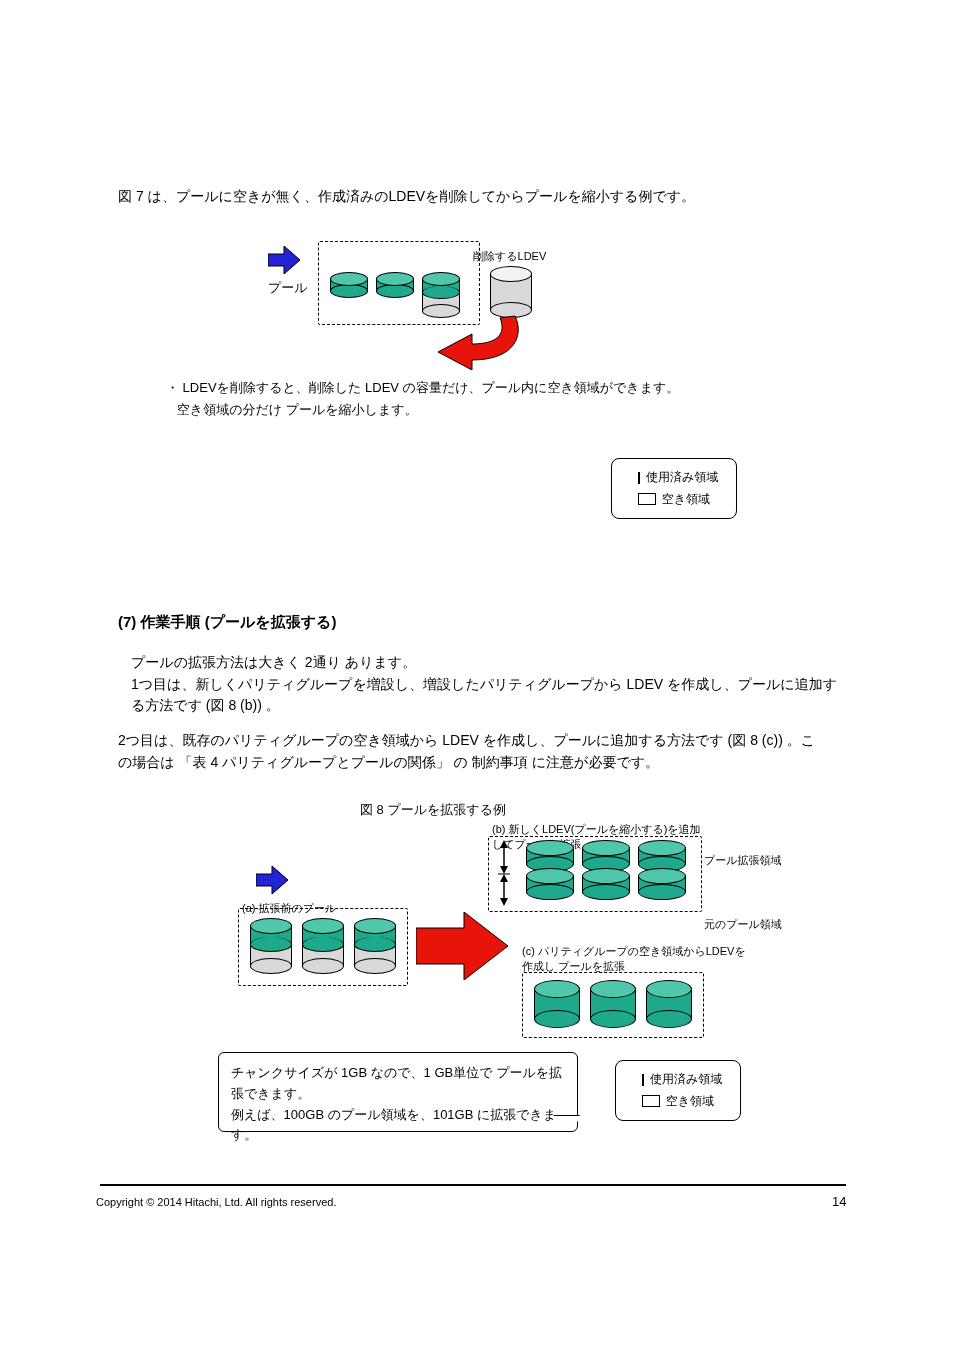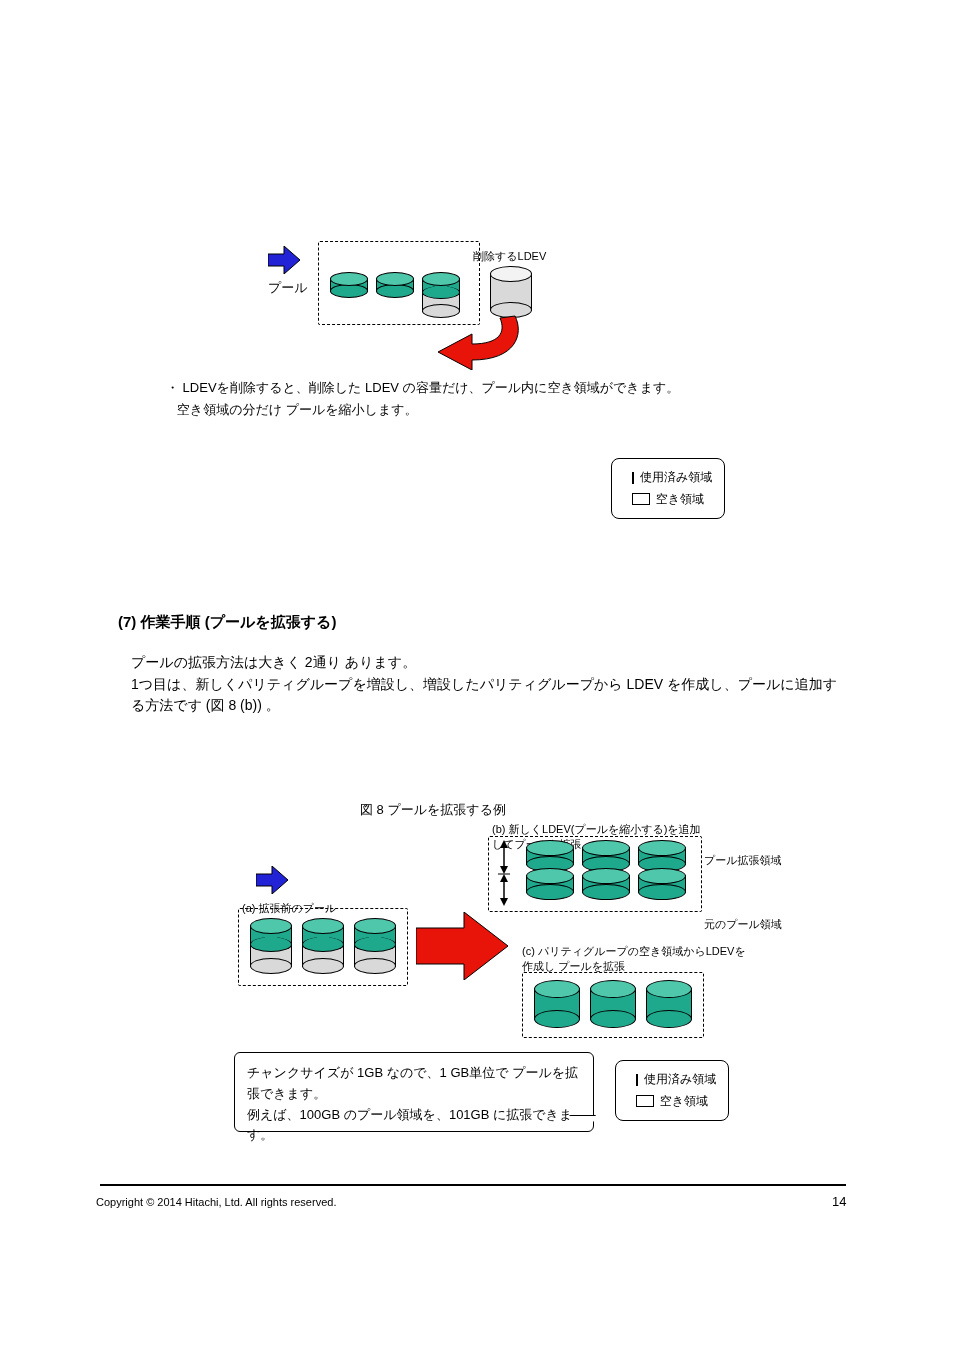--- a/index.html
+++ b/index.html
@@ -5,41 +5,44 @@
   html,body{margin:0;padding:0;background:#fff;font-family:"Helvetica","Arial","Yu Gothic","Meiryo",sans-serif;color:#000}
   .page{width:954px;height:1352px;position:relative}
   .abs{position:absolute}
   .dashbox{border:1.5px dashed #000;border-radius:2px;position:absolute}
   .notebox{border:1px solid #000;background:#fff;border-radius:6px;position:absolute;padding:10px 12px;font-size:13px;line-height:1.6}
   .notebox::after{
     content:"";position:absolute;right:0;bottom:-1px;width:26px;height:16px;
     background:#fff;border-top:1px solid #000;border-left:1px solid #000;
     transform:skew(-20deg);border-bottom-right-radius:6px;clip-path:polygon(0 0,100% 0,100% 100%);
   }
-  .legendbox{border:1px solid #000;background:#fff;border-radius:8px;position:absolute;padding:8px 20px;font-size:12px;line-height:1.8}
+  .legendbox{border:1px solid #000;background:#fff;border-radius:8px;position:absolute;padding:8px 26px;font-size:12px;line-height:1.8}
   .lg-row{display:flex;align-items:center;gap:6px;white-space:nowrap}
   .sw{width:18px;height:10px;border:1px solid #000;display:inline-block}
   
   .cyl{position:absolute}
   .cyl .body{position:absolute;left:0;right:0;border:1px solid #000;border-top:none;border-bottom:none}
   .cyl .top{position:absolute;left:0;right:0;border:1px solid #000;border-radius:50%}
   .cyl .bot{position:absolute;left:0;right:0;border:1px solid #000;border-radius:50%}
   .cyl .mid{position:absolute;left:0;right:0;border:1px solid #000;border-radius:50%;border-top:none}
   .arrowSmallBlue{width:32px;height:28px;color:#1a1aff}
   .copyright{position:absolute;font-size:11px}
   .pgnum{position:absolute;font-size:13px}
   .hline{position:absolute;height:2px;background:#000}
   .text{position:absolute;font-size:14px;line-height:1.55}
   .small{font-size:13px}
   .tiny{font-size:11px}
 </style>
 </head>
 <body>
 <div class="page">
 
+<div class="text abs" style="left:118px;top:186px;">
+  <span>図</span><span> </span><span>7</span><span> </span><span>は、プールに空きが無く、作成済みのLDEVを削除してからプールを縮小する例です。</span>
+</div>
 
 
 <div class="abs" style="left:268px;top:246px">
   <svg class="arrowSmallBlue" viewBox="0 0 32 28">
         <polygon points="0,8 16,8 16,0 32,14 16,28 16,20 0,20" fill="#2222d6" stroke="#000" stroke-width="1"></polygon>
       </svg>
 </div>
 <div class="text abs small" style="left:268px;top:278px">プール</div>
 
 <div class="dashbox" style="left:318px;top:241px;width:160px;height:82px"></div>
@@ -97,20 +100,23 @@
 </div>
 
 
 <div class="text abs" style="left:118px;top:610px;font-size:15px;font-weight:600">(7) 作業手順 (プールを拡張する)</div>
 
 <div class="text abs" style="left:131px;top:652px;width:710px">
   <span>プールの拡張方法は大きく 2通り あります。</span><br>
   <span>1つ目は、新しくパリティグループを増設し、増設したパリティグループから LDEV を作成し、プールに追加する方法です (</span><span>図 8</span><span> (b)) 。</span>
 </div>
 
+<div class="text abs" style="left:118px;top:730px;width:710px">
+  <span>2つ目は、既存のパリティグループの空き領域から LDEV を作成し、プールに追加する方法です (</span><span>図 8</span><span> (c)) 。この場合は </span><span>「表 4  パリティグループとプールの関係」</span><span> の 制約事項 に注意が必要です。</span>
+</div>
 
 <div class="text abs small" style="left:360px;top:800px;font-weight:500">図 8  プールを拡張する例</div>
 
 <div class="text abs tiny" style="left:492px;top:822px;line-height:1.4">
   <span>(b) 新しくLDEV(プールを縮小する)を追加</span><br><span>      してプールを拡張</span>
 </div>
 
 <div class="dashbox" style="left:488px;top:836px;width:212px;height:74px"></div>
 
 <div class="abs" style="left:495px;top:840px">
@@ -211,21 +217,21 @@
   <div class="body" style="top:8px;bottom:8px;background:#1fa98c"></div>
       <div class="bot" style="bottom:0;height:16px;background:#1fa98c"></div>
       <div class="top" style="top:0;height:16px;background:#4fc7ab"></div>
 </div>
 <div class="cyl abs" style="left:646px;top:980px;width:46px;height:48px">
   <div class="body" style="top:8px;bottom:8px;background:#1fa98c"></div>
       <div class="bot" style="bottom:0;height:16px;background:#1fa98c"></div>
       <div class="top" style="top:0;height:16px;background:#4fc7ab"></div>
 </div>
 
-<div class="notebox" style="left:234px;top:1052px;width:334px;height:58px">
+<div class="notebox" style="left:218px;top:1052px;width:334px;height:58px">
   <div>チャンクサイズが 1GB なので、1 GB単位で プールを拡張できます。</div>
   <div>例えば、100GB のプール領域を、101GB に拡張できます。</div>
 </div>
 
 <div class="legendbox" style="left:615px;top:1060px;width:72px">
   <div class="lg-row">
         <span class="sw" style="background:#1fa98c"></span>
         <span>使用済み領域</span>
       </div>
   <div class="lg-row">

